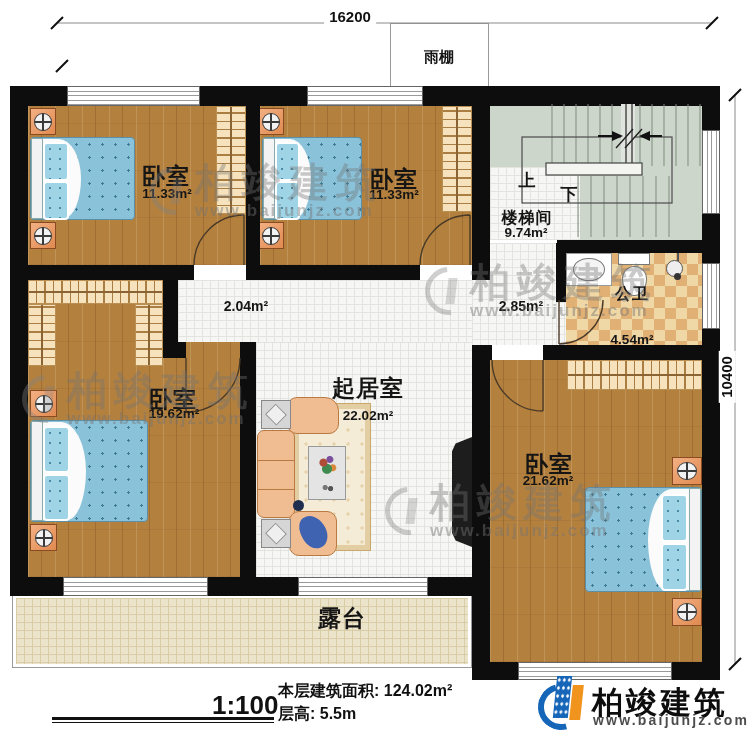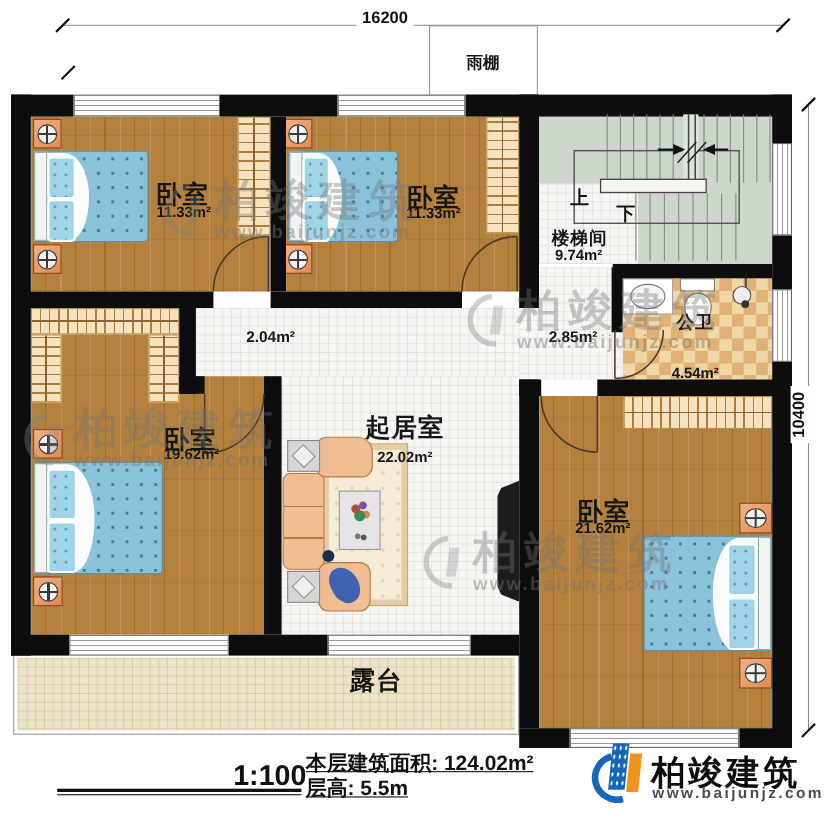--- a/index.html
+++ b/index.html
@@ -87,21 +87,21 @@
   .wm .wm-arc{width:38px;height:38px;border:5px solid rgba(130,130,130,.38);border-top-color:transparent;
     border-right-color:transparent;border-radius:50%;transform:rotate(40deg);flex:0 0 auto;}
   .wm .wm-b{width:9px;height:26px;background:rgba(130,130,130,.30);margin-left:-26px;margin-right:14px;
     transform:skewX(-7deg);flex:0 0 auto;}
   .wm .wm-name{font-size:40px;font-weight:bold;color:rgba(115,115,115,.38);letter-spacing:7px;line-height:1;}
   .wm .wm-url{font-size:17px;font-weight:bold;color:rgba(115,115,115,.45);letter-spacing:2px;line-height:1.1;}
   
   .tb{position:absolute;color:#111;z-index:9;white-space:nowrap;}
   .tb.title{font-size:29px;font-weight:bold;letter-spacing:3px;}
   .tb.scale{font-size:26px;font-weight:bold;}
-  .tb.meta{font-size:19px;font-weight:bold;text-decoration:underline;}
+  .tb.meta{font-size:16px;font-weight:bold;}
   .uline{position:absolute;background:#111;z-index:9;}
   
   .logo-name{font-size:31px;font-weight:bold;letter-spacing:3px;color:#0d0d0d;}
   .logo-url{font-size:14px;font-weight:bold;letter-spacing:2.2px;color:#4d4d4d;}
   .lg-arc{position:absolute;left:0;bottom:2px;width:34px;height:34px;border:6px solid transparent;
     border-left-color:#1565b8;border-bottom-color:#1565b8;border-radius:50%;transform:rotate(30deg);}
   .lg-b1{position:absolute;left:17px;top:0;width:15px;height:42px;background:#1565b8;transform:skewX(-6deg);
     background-image:radial-gradient(#fff 1px,transparent 1.3px);background-size:5px 8px;}
   .lg-b2{position:absolute;left:33px;top:9px;width:11px;height:35px;background:#f0941d;transform:skewX(-6deg);}
 </style>

